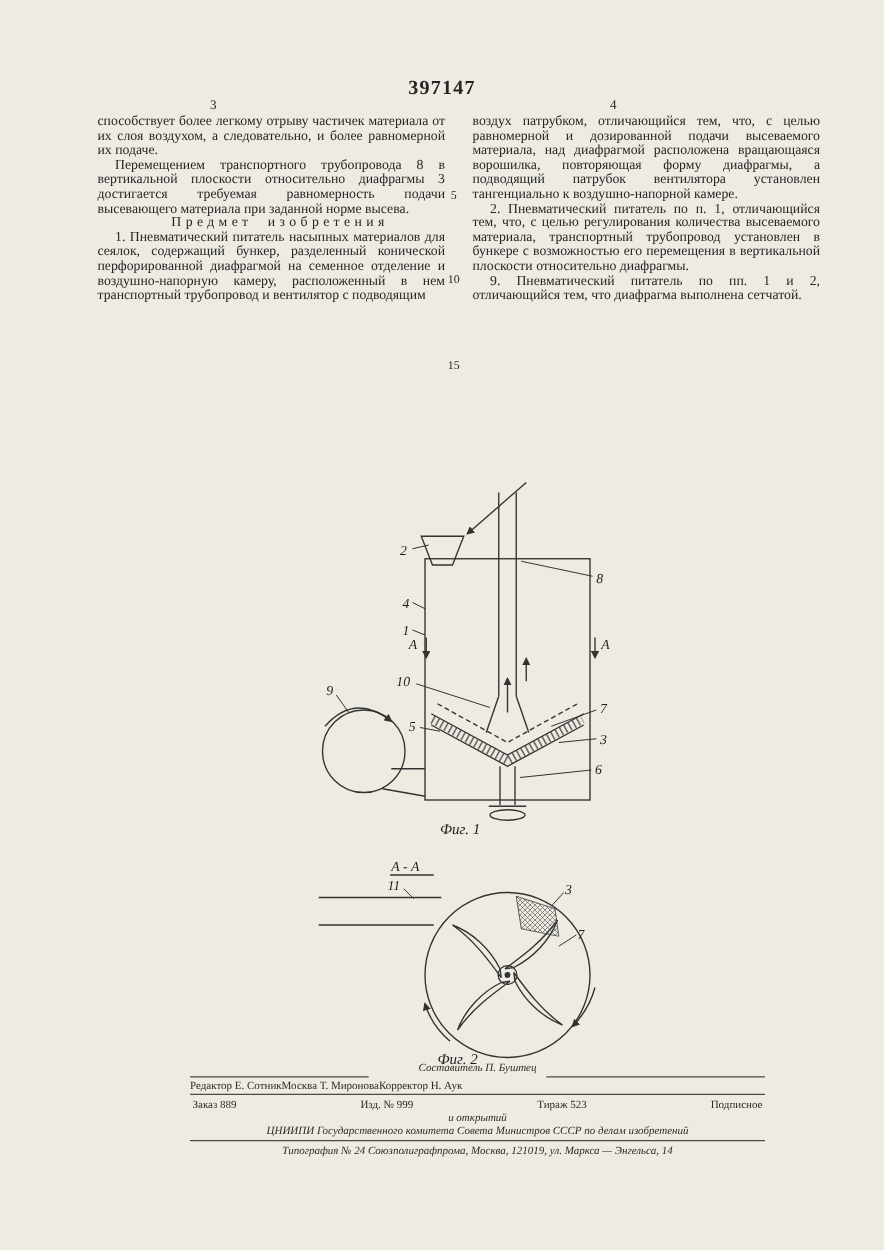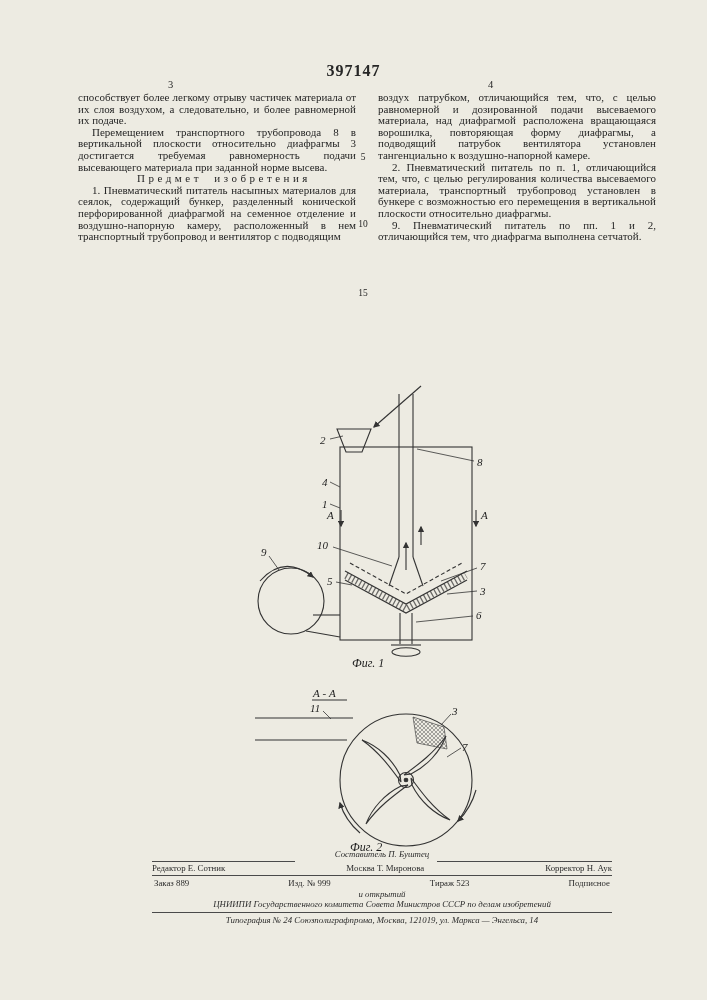--- a/index.html
+++ b/index.html
@@ -30,21 +30,21 @@
     margin:9px 0 8px 0;
   }
   .linenum{position:absolute;left:355px;width:16px;text-align:center;font-size:9.5px;}
   .ln5{top:152px;}.ln10{top:219px;}.ln15{top:288px;}
   .figures-svg{position:absolute;left:230px;top:380px;width:290px;height:480px;}
   .footer{
     position:absolute;left:152px;top:849px;width:460px;
     font-size:8.8px;line-height:10.5px;color:#2b2b2b;
   }
   .f-center{text-align:center;font-style:italic;}
-  .f-three{display:flex;justify-content:space-between;gap:24px;}
+  .f-three{display:flex;}
   .f-four{display:flex;justify-content:space-between;padding:0 2px;}
   .f-rule{border-top:1px solid #4a4a4a;margin:2px 0 2px 0;height:0;}
   .f-partial{display:flex;justify-content:space-between;height:2px;margin:1px 0 0 0;}
   .f-partial .seg-l{width:31%;border-top:1px solid #4a4a4a;}
   .f-partial .seg-r{width:38%;border-top:1px solid #4a4a4a;}
   .fig-label-text{font-family:"Liberation Serif", serif;}
 </style>
 </head>
 <body>
 

